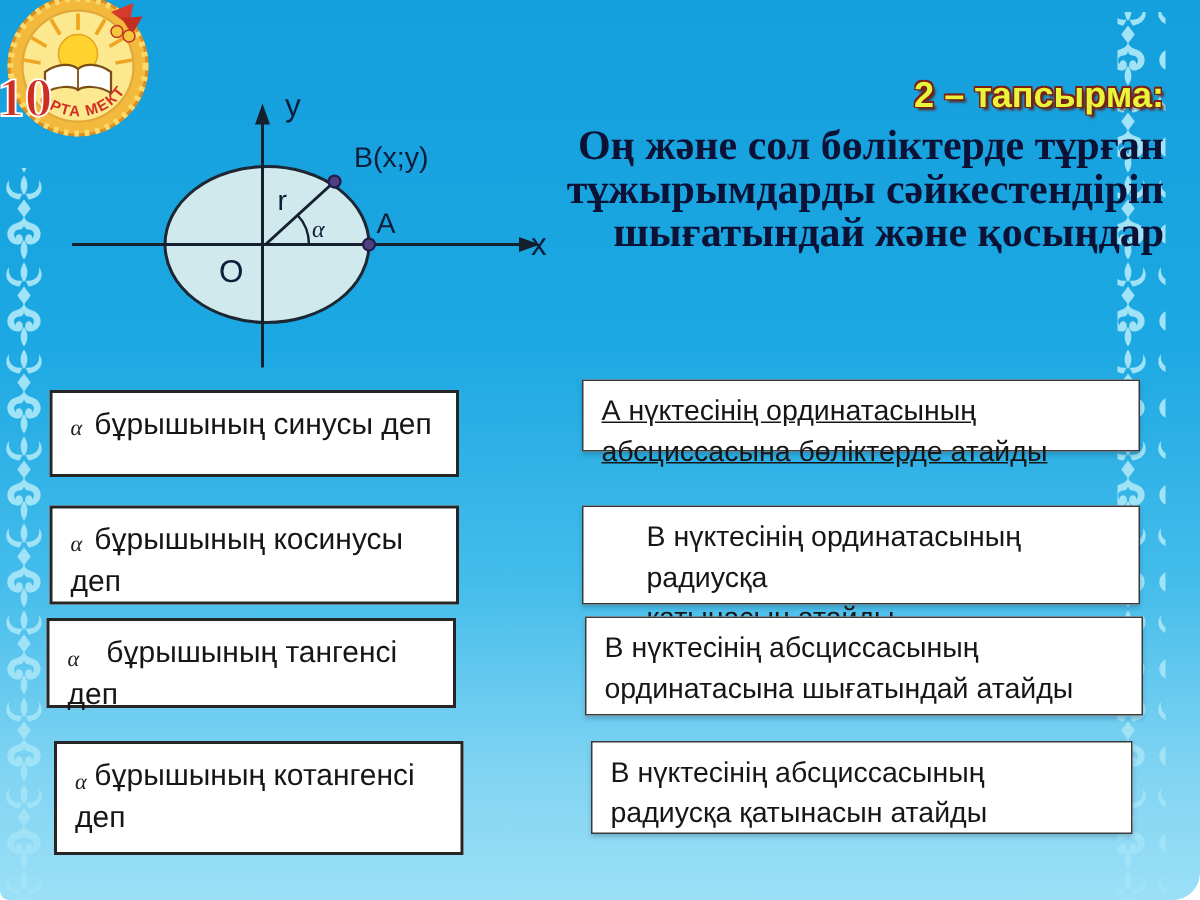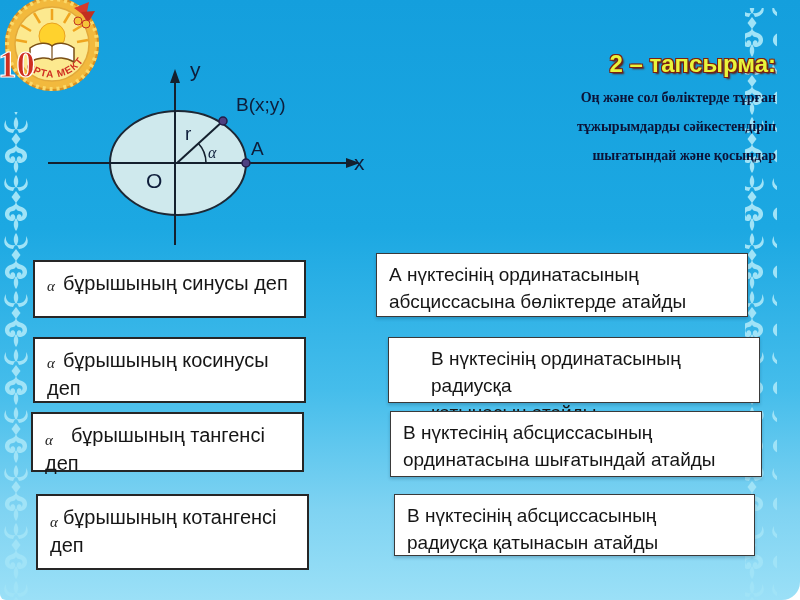--- a/index.html
+++ b/index.html
@@ -8,35 +8,35 @@
   .slide{position:absolute;inset:0;border-bottom-right-radius:18px;border-bottom-left-radius:6px;
          background:linear-gradient(180deg,#149fdd 0%,#1ca8e2 38%,#45bdeb 65%,#7fd3f2 85%,#9be0f7 100%);
          overflow:hidden;}
   svg{display:block;}
   .ornaments{position:absolute;left:0;top:0;pointer-events:none;}
   .diagram{position:absolute;left:20px;top:55px;}
   .logo{position:absolute;left:-2px;top:-4px;}
   .title-block{position:absolute;left:372px;top:50px;width:404px;text-align:right;}
   .task-label{margin:0 0 5px 0;font-size:24px;font-weight:bold;color:#e9f53b;
               text-shadow:1px 1px 0 #7c2012,-1px -1px 0 #7c2012,1px -1px 0 #7c2012,-1px 1px 0 #7c2012,2px 2px 2px #5e180c;}
-  .instruction{font-family:"Liberation Serif",serif;font-weight:bold;font-size:14px;
+  .instruction{font-family:"Liberation Serif",serif;font-weight:bold;font-size:28px;
                color:#0c1236;line-height:29px;}
   .box{position:absolute;background:#ffffff;color:#161616;box-sizing:border-box;}
   .term{border:2px solid #262626;width:273px;padding:8px 10px 8px 12px;font-size:20px;line-height:26px;}
   .def{border:1.5px solid #3a3a3a;width:372px;padding:7px 10px 6px 12px;font-size:19px;line-height:27px;
        box-shadow:0 2px 3px rgba(10,60,90,.25);}
   .alpha{font-family:"Liberation Serif",serif;font-style:italic;font-size:15px;color:#222;
          margin-right:8px;position:relative;top:1px;}
   #term3 .alpha{margin-right:18px;top:3px;}
   #term4 .alpha{top:3px;margin-right:5px;}
   .t1{left:33px;top:260px;height:58px;}
   .t2{left:33px;top:337px;height:66px;}
   .t3{left:31px;top:412px;height:60px;}
   .t4{left:36px;top:494px;height:76px;}
-  .d1{left:376px;top:253px;height:64px;}
+  .d1{left:388px;top:253px;height:48px;text-decoration:underline;}
   .d2{left:388px;top:337px;height:66px;padding-left:42px;}
   .d3{left:390px;top:411px;height:66px;}
   .d4{left:394px;top:494px;height:62px;width:361px;}
 </style>
 </head>
 <body>
 
 <div class="stage">
   <div class="slide">
 

